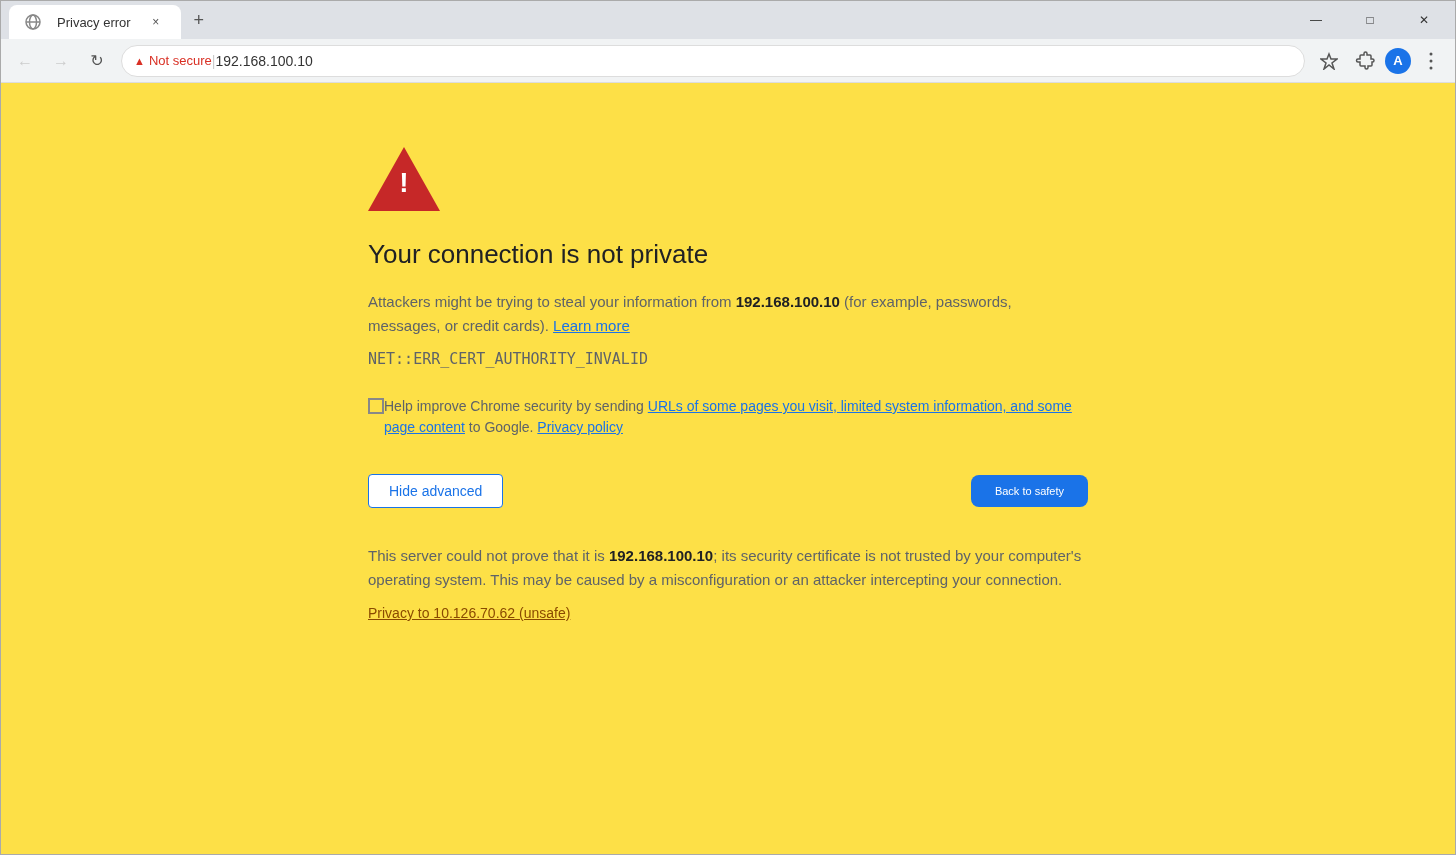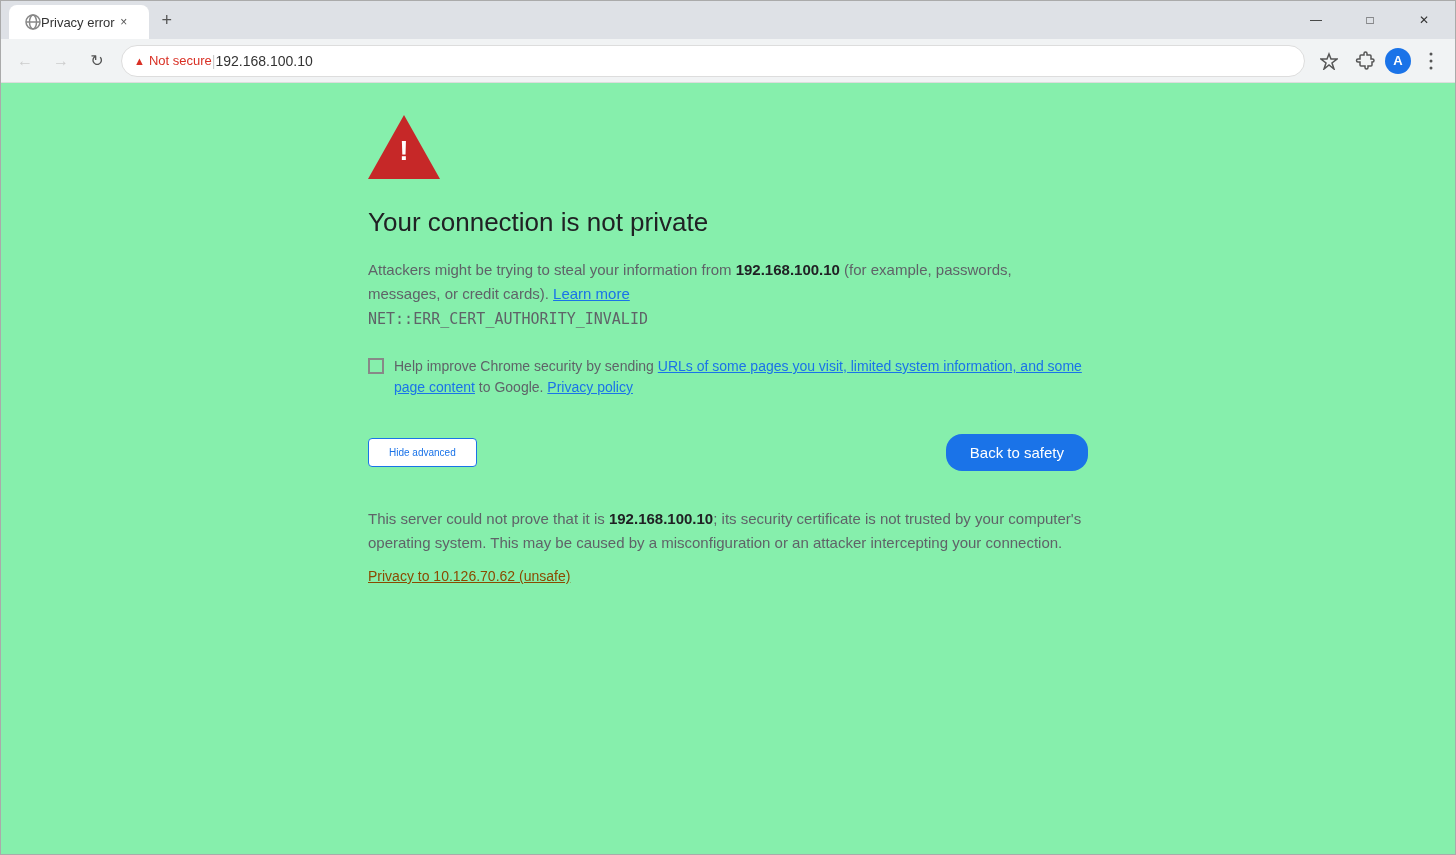--- a/index.html
+++ b/index.html
@@ -3,21 +3,21 @@
   <meta charset="utf-8">
   <style>
     * { margin: 0; padding: 0; box-sizing: border-box; }
     body { font-family: 'Segoe UI', Arial, sans-serif; background: #fff; width: 1456px; height: 855px; overflow: hidden; }
 
     
     .browser-window { width: 1456px; height: 855px; background: #fff; border: 1px solid #aaa; display: flex; flex-direction: column; }
 
     .title-bar { background: #dee1e6; height: 38px; display: flex; align-items: center; padding: 0 8px; justify-content: space-between; }
     .title-bar-left { display: flex; align-items: center; gap: 4px; }
-    .tab { background: #fff; border-radius: 8px 8px 0 0; padding: 0 16px; height: 34px; display: flex; align-items: center; gap: 0; font-size: 13px; color: #333; margin-top: 4px; }
+    .tab { background: #fff; border-radius: 8px 8px 0 0; padding: 0 16px; height: 34px; display: flex; align-items: center; gap: 16px; font-size: 13px; color: #333; margin-top: 4px; }
     .tab-favicon { width: 16px; height: 16px; }
     .tab-close { width: 18px; height: 18px; border-radius: 50%; display: flex; align-items: center; justify-content: center; cursor: pointer; font-size: 12px; color: #555; }
     .new-tab-btn { width: 28px; height: 28px; border-radius: 50%; display: flex; align-items: center; justify-content: center; cursor: pointer; font-size: 18px; color: #555; }
     .title-bar-right { display: flex; align-items: center; gap: 8px; }
     .win-btn { width: 46px; height: 30px; display: flex; align-items: center; justify-content: center; cursor: pointer; font-size: 12px; color: #333; }
 
     
     .toolbar { background: #f1f3f4; height: 44px; display: flex; align-items: center; padding: 0 8px; gap: 4px; border-bottom: 1px solid #ddd; }
     .nav-btn { width: 32px; height: 32px; border-radius: 50%; display: flex; align-items: center; justify-content: center; cursor: pointer; color: #555; font-size: 16px; }
     .nav-btn.disabled { color: #ccc; cursor: default; }
@@ -27,21 +27,21 @@
     .not-secure-badge::before { content: '▲'; font-size: 11px; }
     .address-separator { color: #ccc; }
     .address-url { color: #333; }
     .toolbar-actions { display: flex; align-items: center; gap: 4px; }
     .toolbar-icon { width: 32px; height: 32px; border-radius: 50%; display: flex; align-items: center; justify-content: center; cursor: pointer; color: #555; font-size: 18px; }
 
     
     .avatar-circle { width: 26px; height: 26px; border-radius: 50%; background: #1a73e8; color: #fff; display: flex; align-items: center; justify-content: center; font-size: 13px; font-weight: bold; }
 
     
-    .page-content { flex: 1; background: #86efac; overflow-y: auto; display: flex; justify-content: center; padding: 32px 20px; }
+    .page-content { flex: 1; background: #fde047; overflow-y: auto; display: flex; justify-content: center; padding: 64px 20px; }
     .error-container { width: 720px; max-width: 100%; }
 
     
     .warning-icon-wrap { margin-bottom: 24px; }
     .warning-triangle { width: 72px; height: 64px; position: relative; display: inline-block; }
     .warning-triangle::before {
       content: '';
       display: block;
       width: 0;
       height: 0;
@@ -55,33 +55,33 @@
       top: 20px;
       left: 50%;
       transform: translateX(-50%);
       color: #fff;
       font-size: 28px;
       font-weight: bold;
       font-family: Arial, sans-serif;
     }
 
     .error-title { font-size: 26px; font-weight: 400; color: #202124; margin-bottom: 20px; }
-    .error-description { font-size: 15px; color: #5f6368; line-height: 1.6; margin-bottom: 4px; }
+    .error-description { font-size: 15px; color: #5f6368; line-height: 1.6; margin-bottom: 12px; }
     .error-description a { color: #1a73e8; text-decoration: underline; cursor: pointer; }
     .error-description strong { color: #202124; font-weight: 600; }
     .error-code { font-size: 15px; color: #5f6368; margin-bottom: 28px; font-family: monospace; }
 
-    .checkbox-row { display: flex; align-items: flex-start; gap: 10px; margin-bottom: 36px; }
+    .checkbox-row { display: flex; align-items: flex-start; margin-bottom: 36px; }
     .checkbox-box { width: 16px; height: 16px; min-width: 16px; border: 2px solid #888; margin-top: 2px; cursor: pointer; }
     .checkbox-label { font-size: 14px; color: #5f6368; line-height: 1.5; }
     .checkbox-label a { color: #1a73e8; text-decoration: underline; cursor: pointer; }
 
     .button-row { display: flex; align-items: center; justify-content: space-between; margin-bottom: 36px; }
-    .btn-outline { padding: 8px 20px; border: 1px solid #1a73e8; border-radius: 4px; background: #fff; color: #1a73e8; font-size: 10px; cursor: pointer; }
-    .btn-primary { padding: 10px 24px; border: none; border-radius: 16px; background: #1a73e8; color: #fff; font-size: 15px; font-weight: 500; cursor: pointer; }
+    .btn-outline { padding: 8px 20px; border: 1px solid #1a73e8; border-radius: 4px; background: #fff; color: #1a73e8; font-size: 14px; cursor: pointer; }
+    .btn-primary { padding: 10px 24px; border: none; border-radius: 8px; background: #1a73e8; color: #fff; font-size: 11px; font-weight: 500; cursor: pointer; }
 
     .advanced-text { font-size: 15px; color: #5f6368; line-height: 1.6; margin-bottom: 12px; }
     .advanced-text strong { color: #202124; font-weight: 600; }
 
     .proceed-link { font-size: 14px; color: #8a4a00; text-decoration: underline; cursor: pointer; }
   </style>
 </head>
 <body>
 
 <div class="browser-window">

